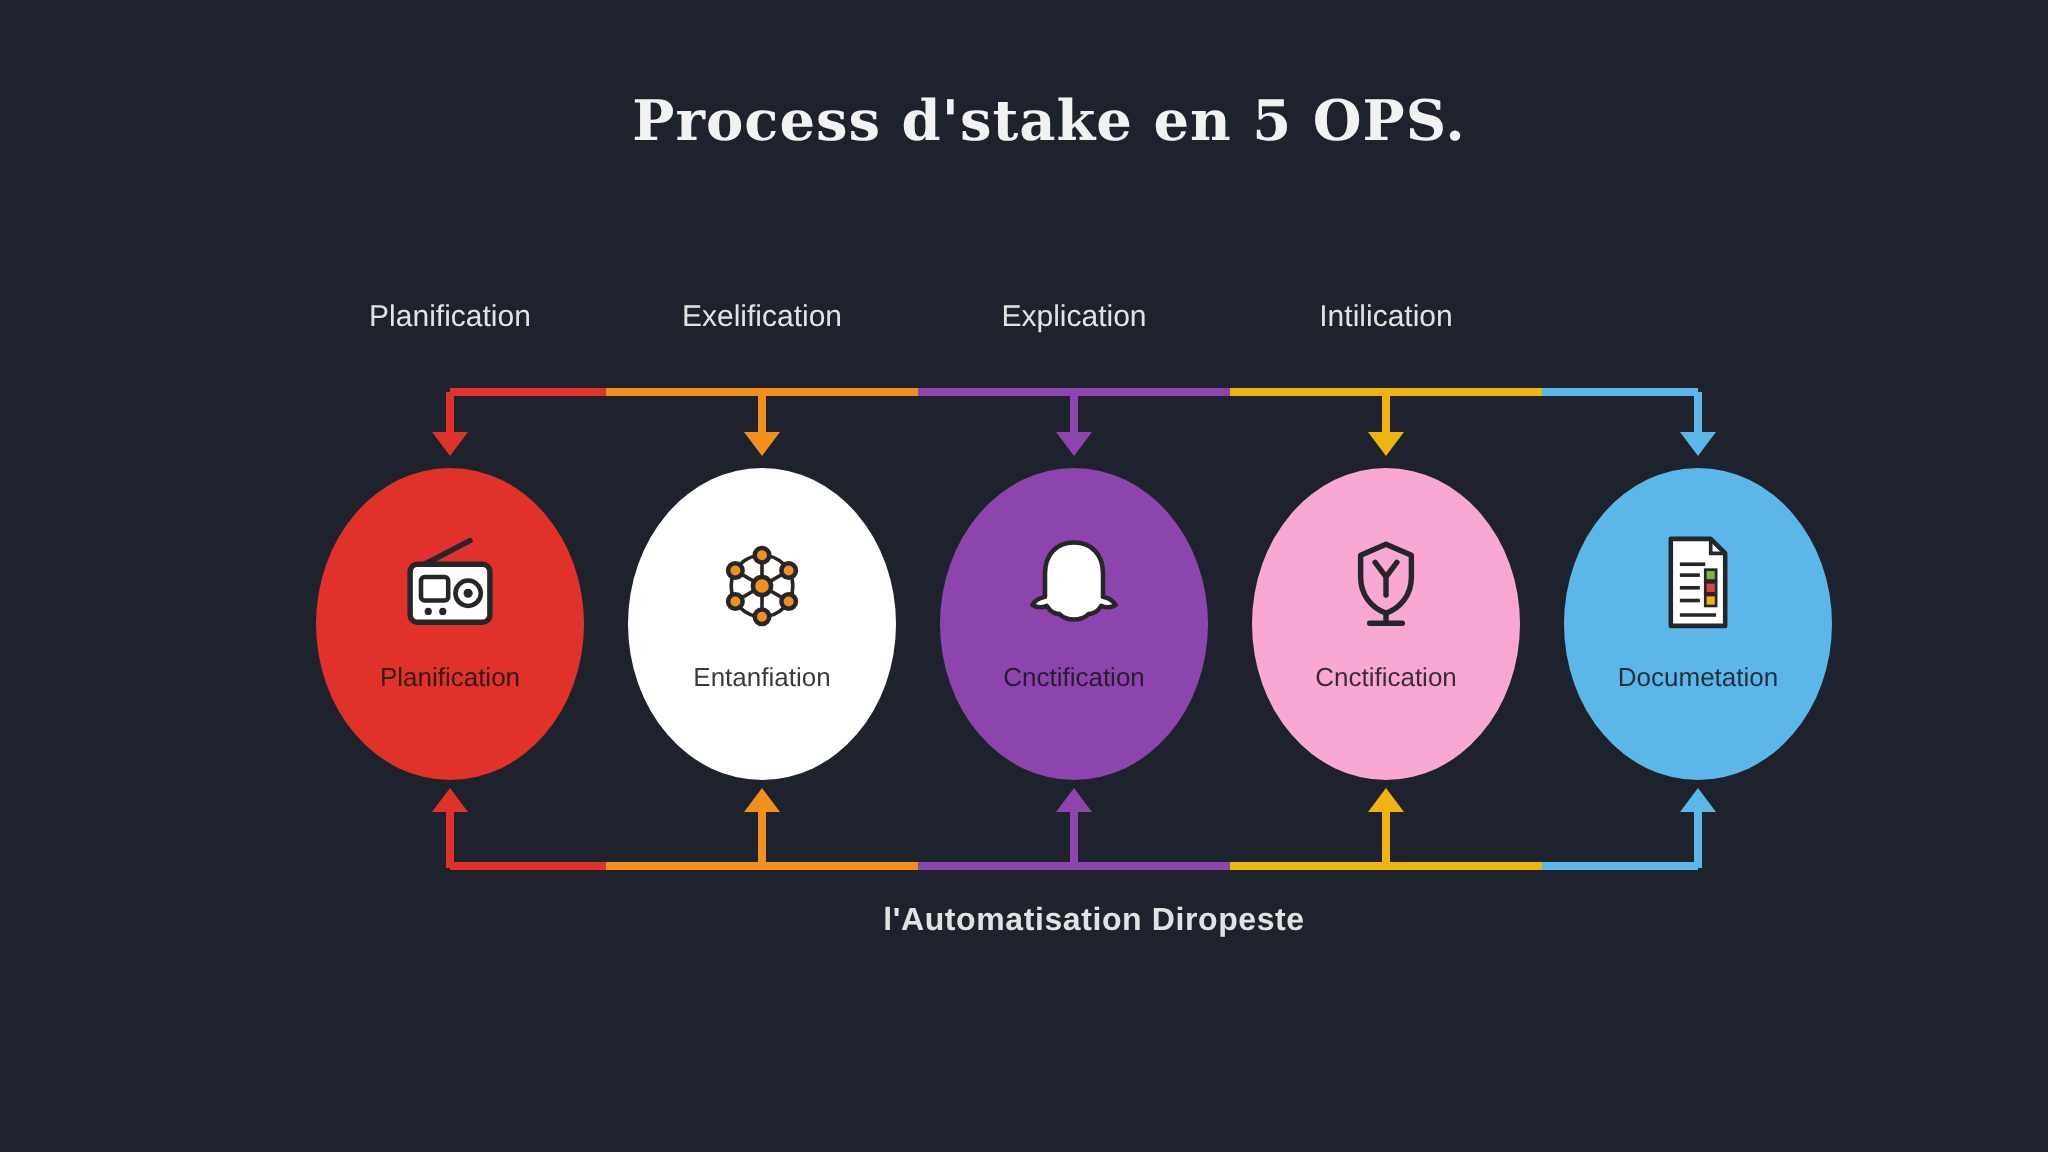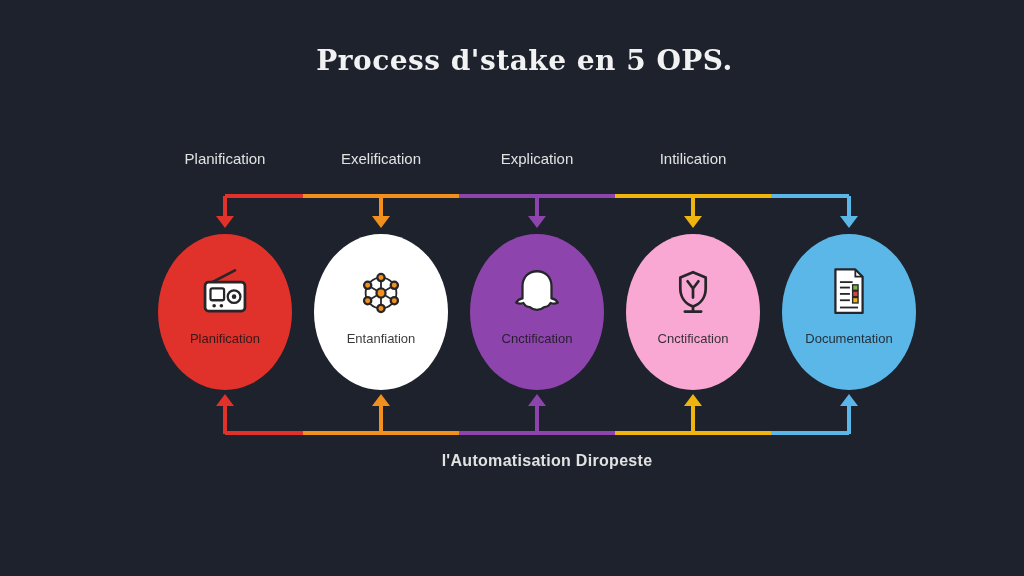--- a/index.html
+++ b/index.html
@@ -136,21 +136,21 @@
       <path d="M39 6 L39 14 L47 14" fill="none" stroke="#26262a" stroke-width="2"></path>
       <line x1="22" y1="20" x2="36" y2="20" stroke="#26262a" stroke-width="2"></line>
       <line x1="22" y1="26" x2="33" y2="26" stroke="#26262a" stroke-width="2"></line>
       <rect x="36" y="23" width="6" height="6" fill="#7cb342" stroke="#26262a" stroke-width="1.5"></rect>
       <line x1="22" y1="33" x2="33" y2="33" stroke="#26262a" stroke-width="2"></line>
       <rect x="36" y="30" width="6" height="6" fill="#d64541" stroke="#26262a" stroke-width="1.5"></rect>
       <line x1="22" y1="40" x2="33" y2="40" stroke="#26262a" stroke-width="2"></line>
       <rect x="36" y="37" width="6" height="6" fill="#f0b411" stroke="#26262a" stroke-width="1.5"></rect>
       <line x1="22" y1="48" x2="42" y2="48" stroke="#26262a" stroke-width="2"></line>
     </svg>
-    <div class="circle-label">Documentation</div>
+    <div class="circle-label">Documetation</div>
   </div>
 
   <div class="head up" style="left: 191px; top: 394px; border-bottom-color: rgb(224, 49, 43);"></div>
   <div class="stem" style="left: 198px; top: 404px; height: 30px; background-color: rgb(224, 49, 43);"></div>
   <div class="head up" style="left: 347px; top: 394px; border-bottom-color: rgb(242, 144, 29);"></div>
   <div class="stem" style="left: 354px; top: 404px; height: 30px; background-color: rgb(242, 144, 29);"></div>
   <div class="head up" style="left: 503px; top: 394px; border-bottom-color: rgb(142, 68, 173);"></div>
   <div class="stem" style="left: 510px; top: 404px; height: 30px; background-color: rgb(142, 68, 173);"></div>
   <div class="head up" style="left: 659px; top: 394px; border-bottom-color: rgb(240, 180, 17);"></div>
   <div class="stem" style="left: 666px; top: 404px; height: 30px; background-color: rgb(240, 180, 17);"></div>

